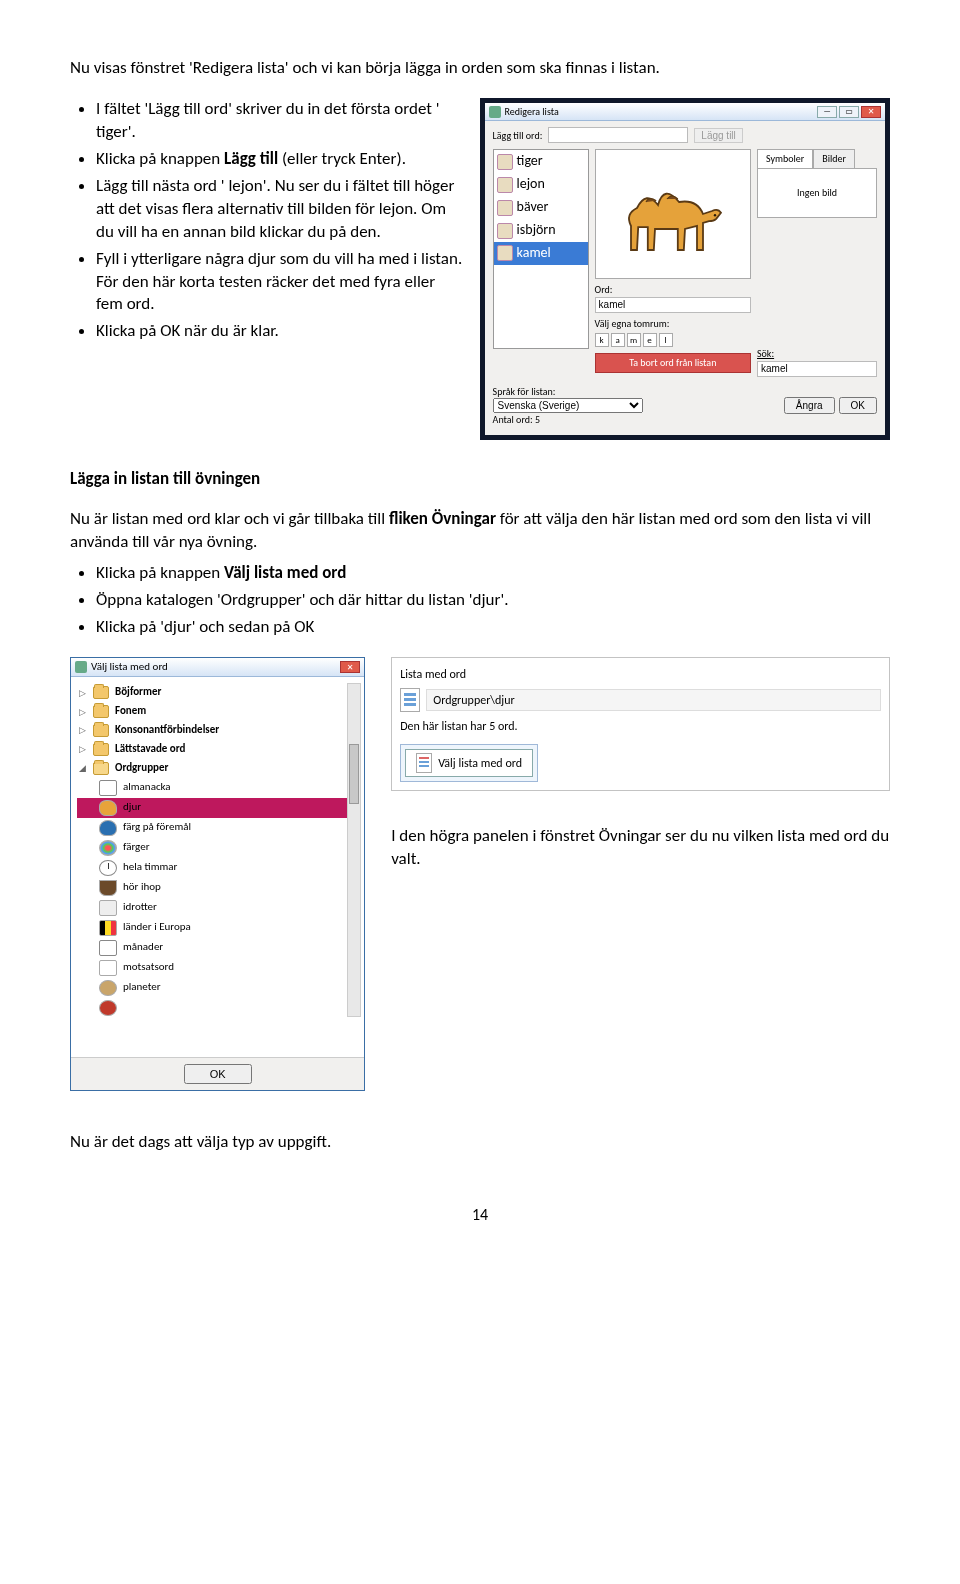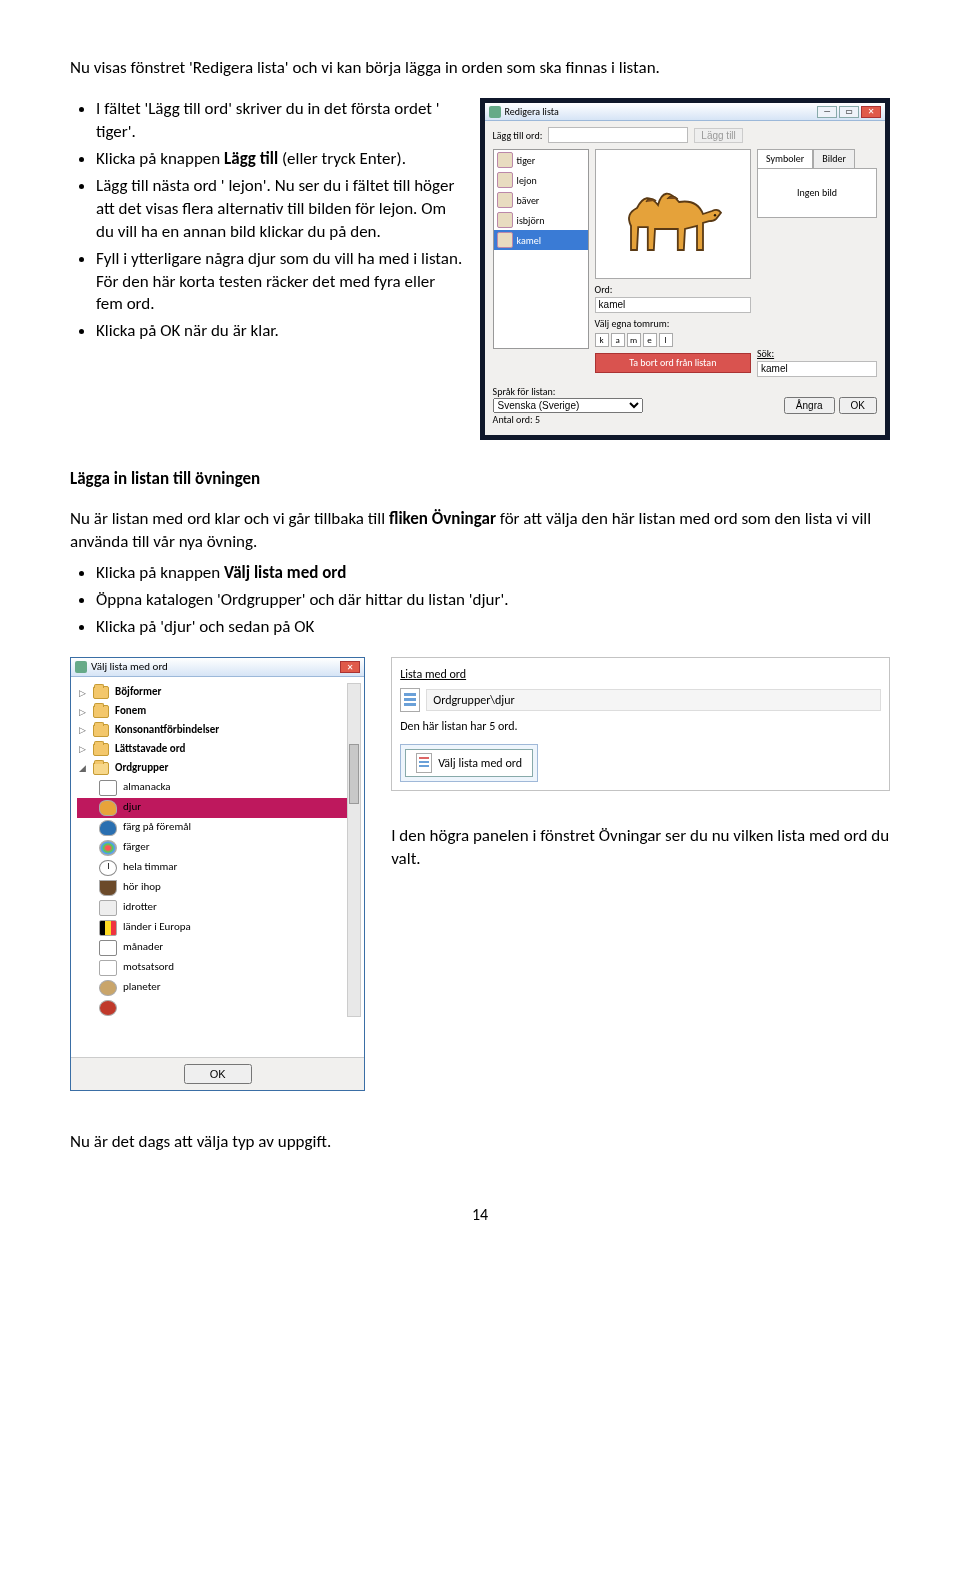--- a/index.html
+++ b/index.html
@@ -43,21 +43,21 @@
   .appicon { width:12px; height:12px; background:#6a8; border-radius:2px; }
   .winbtns { display:flex; gap:2px; }
   .winbtns span { width:20px; height:12px; border:1px solid #8aa; background:#eef3f9; display:inline-flex; align-items:center; justify-content:center; font-size:8px; }
   .winbtns .close { background:#e05a4a; border-color:#a33; color:#fff; }
   .rl-body { padding:6px 8px 8px; background:#f1f0ee; }
   .rl-top { display:flex; align-items:center; gap:6px; margin-bottom:6px; }
   .rl-top input { flex:0 0 120px; height:16px; border:1px solid #bbb; font-size:10px; padding:0 3px; }
   .rl-top button { font-size:10px; padding:1px 6px; }
   .rl-cols { display:flex; gap:6px; }
   .rl-list { flex:0 0 96px; background:#fff; border:1px solid #999; height:200px; }
-  .rl-list .row { display:flex; align-items:center; gap:4px; padding:2px 3px; font-size:10px; }
+  .rl-list .row { display:flex; align-items:center; gap:4px; padding:2px 3px; font-size:14px; }
   .rl-list .row.sel { background:#3a7bd5; color:#fff; }
   .thumb { width:16px; height:16px; background:#e8dcc0; border:1px solid #b8a; border-radius:2px; flex:0 0 16px; }
   .rl-main { flex:1; display:flex; gap:6px; }
   .rl-preview { flex:1; display:flex; flex-direction:column; }
   .rl-side { flex:0 0 120px; display:flex; flex-direction:column; }
   .tabbar { display:flex; }
   .tab { font-size:10px; padding:2px 8px; background:#eee; border:1px solid #aaa; border-bottom:none; }
   .tab.active { background:#fff; }
   .preview-area { background:#fff; border:1px solid #aaa; height:130px; display:flex; align-items:center; justify-content:center; }
   .below-preview { padding:4px 0; }
@@ -335,21 +335,21 @@
             <div class="thumb-s"></div>
           </div>
       </div>
       <div class="vl-footer">
         <button>OK</button>
       </div>
     </div>
   </div>
   <div class="right">
     <div class="lmo-panel">
-      <div style="margin-bottom:6px;text-decoration:underline;">Lista med ord</div>
+      <div style="margin-bottom:6px;">Lista med ord</div>
       <div class="lmo-row">
         <div class="lmo-icon"></div>
         <div class="lmo-value">Ordgrupper\djur</div>
       </div>
       <div class="lmo-note">Den här listan har 5 ord.</div>
       <div class="vlmo-btn-wrap">
         <div class="vlmo-btn">
           <span class="doc-icon"></span>
           <span>Välj lista med ord</span>
         </div>

